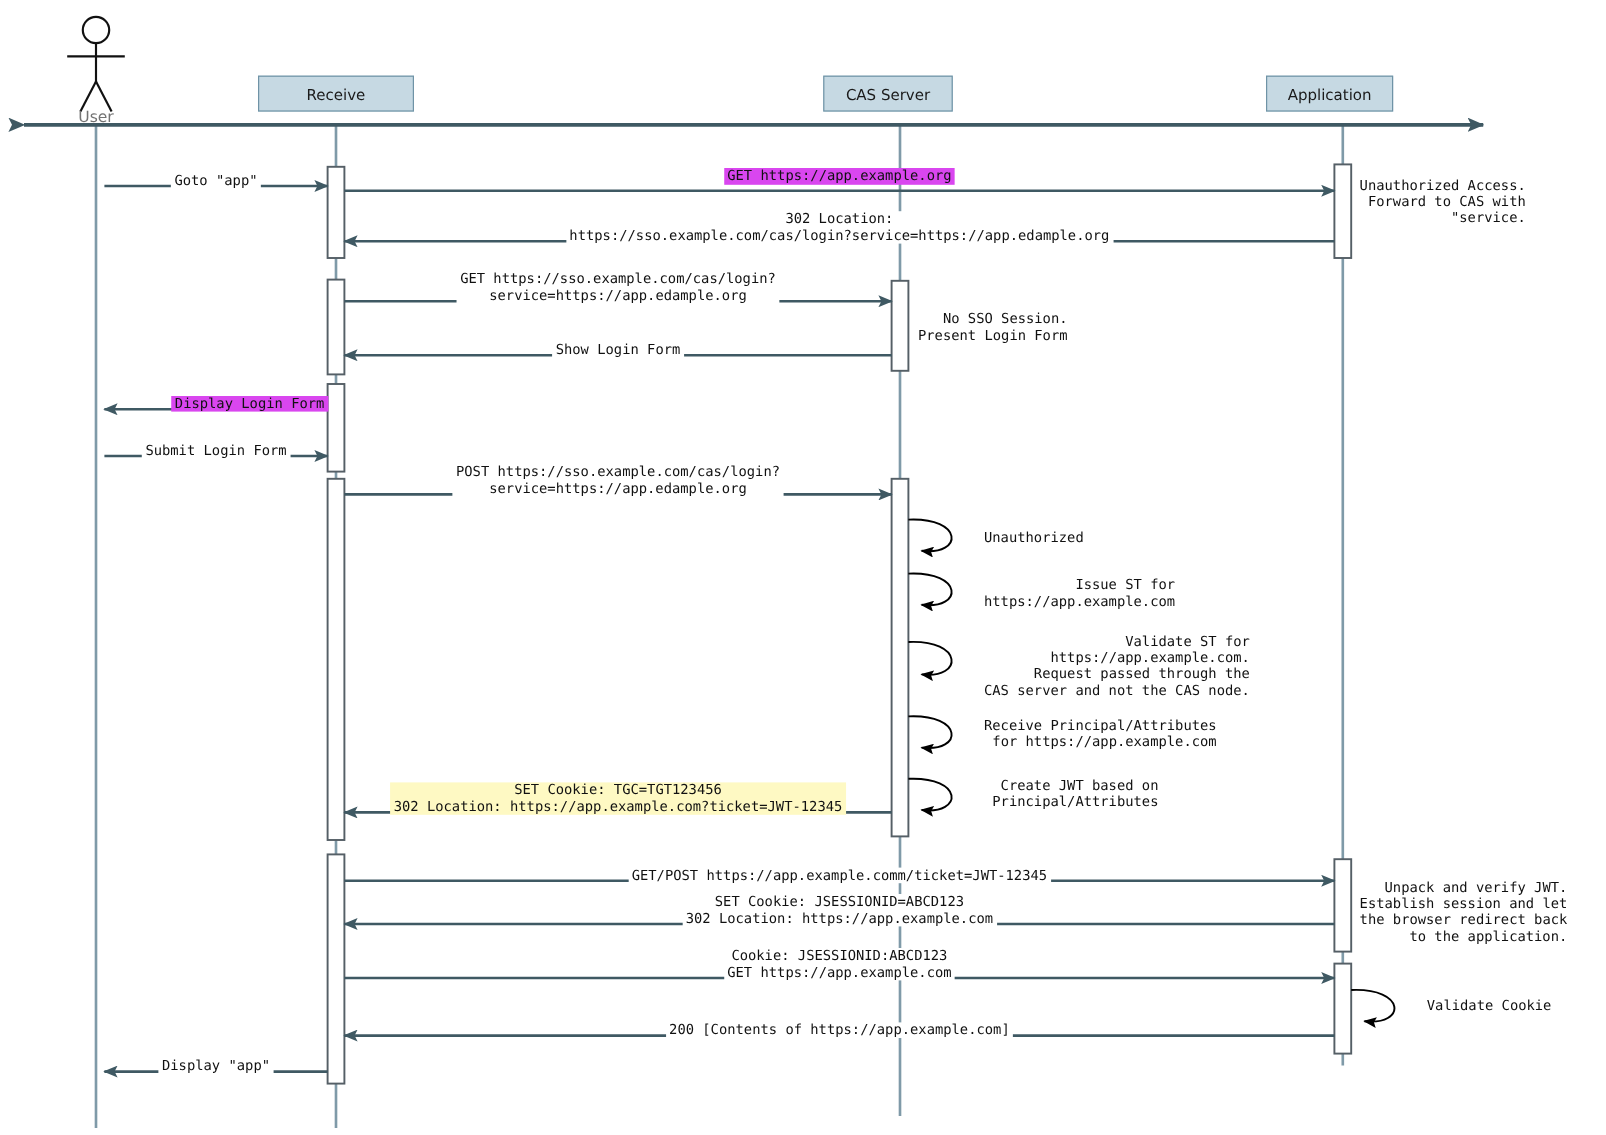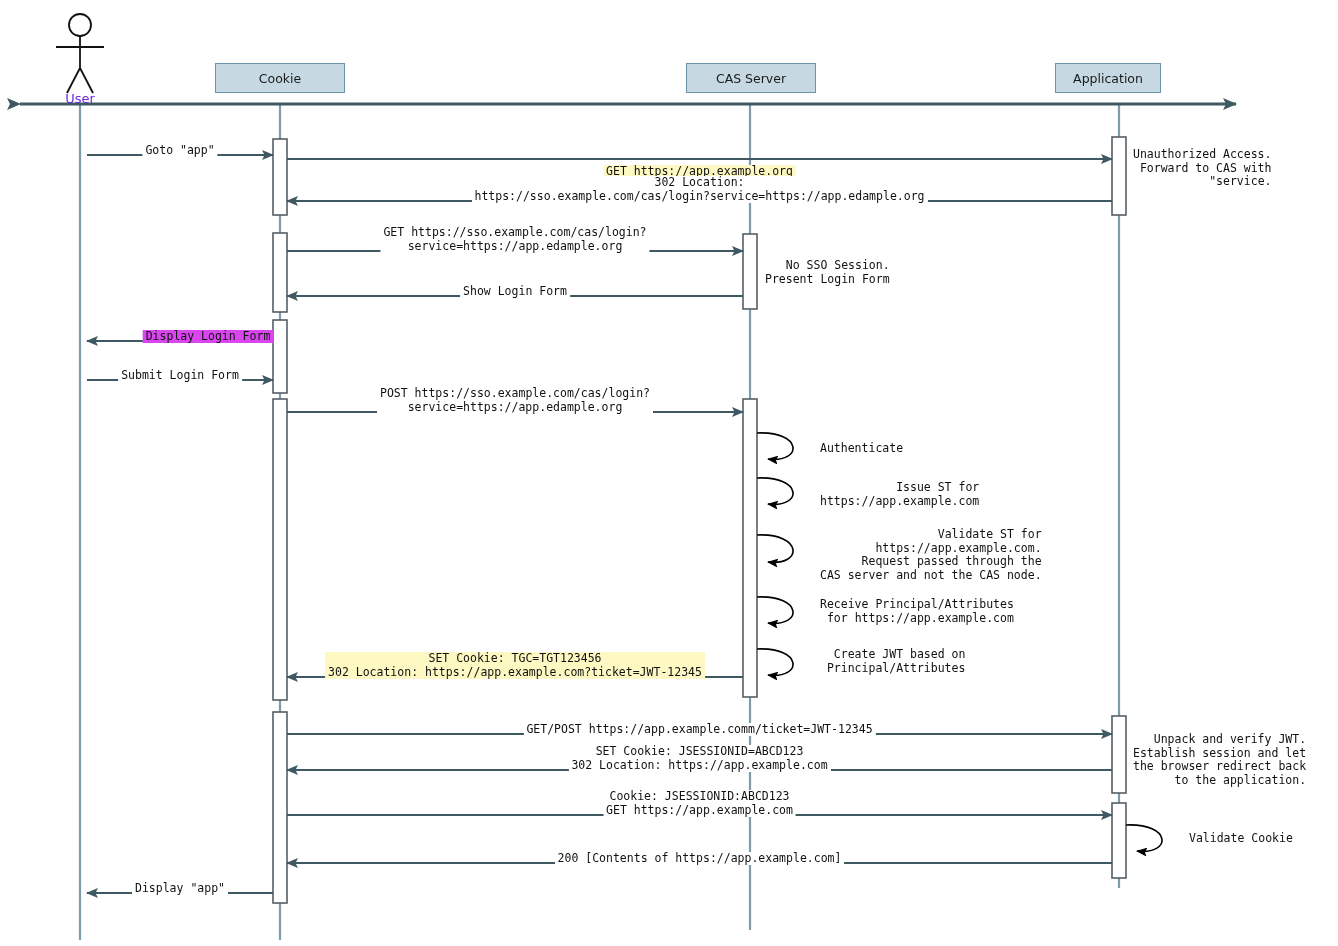--- a/index.html
+++ b/index.html
@@ -46,21 +46,21 @@
   .participant-title {
     font-family: "DejaVu Sans", "Liberation Sans", sans-serif;
     font-size: 12.5px;
     color: #1a1a1a;
     white-space: nowrap;
   }
   .actor-name {
     position: absolute;
     font-family: "DejaVu Sans", "Liberation Sans", sans-serif;
     font-size: 13px;
-    color: #6d28d9;
+    color: #737373;
     transform: translateX(-50%);
   }
 </style>
 </head>
 <body>
 
 <div id="diagram-root">
 
   <svg id="svg-layer" viewBox="0 0 1338 946">
     <defs>
@@ -129,52 +129,52 @@
         <path d="M 757 478 C 803 476, 803 508, 768 504" fill="none" stroke="#000000" stroke-width="1.6" marker-end="url(#arrow-self)"></path>
         <path d="M 757 535 C 803 533, 803 566, 768 562" fill="none" stroke="#000000" stroke-width="1.6" marker-end="url(#arrow-self)"></path>
         <path d="M 757 597 C 803 595, 803 627, 768 623" fill="none" stroke="#000000" stroke-width="1.6" marker-end="url(#arrow-self)"></path>
         <path d="M 757 649 C 803 647, 803 679, 768 675" fill="none" stroke="#000000" stroke-width="1.6" marker-end="url(#arrow-self)"></path>
         <path d="M 1126 825 C 1172 823, 1172 855, 1137 851" fill="none" stroke="#000000" stroke-width="1.6" marker-end="url(#arrow-self)"></path>
       </g>
   </svg>
 
   <div id="boxes-layer">
       <div class="participant-box" style="left: 215px; top: 63px; width: 130px; height: 30px;">
-        <span class="participant-title">Cookie</span>
+        <span class="participant-title">Receive</span>
       </div>
-      <div class="participant-box" style="left: 686px; top: 63px; width: 130px; height: 30px;">
+      <div class="participant-box" style="left: 686px; top: 63px; width: 108px; height: 30px;">
         <span class="participant-title">CAS Server</span>
       </div>
       <div class="participant-box" style="left: 1055px; top: 63px; width: 106px; height: 30px;">
         <span class="participant-title">Application</span>
       </div>
     </div>
   <div id="text-layer">
       <div class="actor-name" style="left: 80px; top: 91px;">User</div>
       <div class="label center" style="left: 180px; top: 143.5px; background: rgb(255, 255, 255); padding: 0px 3px;">Goto "app"</div>
-      <div class="label center" style="left: 699.5px; top: 165px; background: #fef9c3; padding: 0px 3px;">GET https://app.example.org</div>
+      <div class="label center" style="left: 699.5px; top: 140px; background: #d946ef; padding: 0px 3px;">GET https://app.example.org</div>
       <div class="label center" style="left: 699.5px; top: 176px; background: rgb(255, 255, 255); padding: 0px 3px;">302 Location:
 https://sso.example.com/cas/login?service=https://app.edample.org</div>
       <div class="label center" style="left: 515px; top: 226px; background: rgb(255, 255, 255); padding: 0px 3px;">GET https://sso.example.com/cas/login?
 service=https://app.edample.org</div>
       <div class="label center" style="left: 515px; top: 284.5px; background: rgb(255, 255, 255); padding: 0px 3px;">Show Login Form</div>
       <div class="label center" style="left: 180px; top: 329.5px; background: #d946ef; padding: 0px 3px; margin-left: 28px;">Display Login Form</div>
       <div class="label center" style="left: 180px; top: 368.5px; background: rgb(255, 255, 255); padding: 0px 3px; text-align: right;">Submit Login Form</div>
       <div class="label center" style="left: 515px; top: 387px; background: rgb(255, 255, 255); padding: 0px 3px;">POST https://sso.example.com/cas/login?
 service=https://app.edample.org</div>
       <div class="label center" style="left: 515px; top: 652px; background: #fef9c3; padding: 0px 3px;">SET Cookie: TGC=TGT123456
 302 Location: https://app.example.com?ticket=JWT-12345</div>
       <div class="label center" style="left: 699.5px; top: 722.5px; background: rgb(255, 255, 255); padding: 0px 3px;">GET/POST https://app.example.comm/ticket=JWT-12345</div>
       <div class="label center" style="left: 699.5px; top: 745px; background: rgb(255, 255, 255); padding: 0px 3px;">SET Cookie: JSESSIONID=ABCD123
 302 Location: https://app.example.com</div>
       <div class="label center" style="left: 699.5px; top: 790px; background: rgb(255, 255, 255); padding: 0px 3px;">Cookie: JSESSIONID:ABCD123
 GET https://app.example.com</div>
       <div class="label center" style="left: 699.5px; top: 851.5px; background: rgb(255, 255, 255); padding: 0px 3px;">200 [Contents of https://app.example.com]</div>
       <div class="label center" style="left: 180px; top: 881.5px; background: rgb(255, 255, 255); padding: 0px 3px;">Display "app"</div>
-      <div class="label left" style="left: 820px; top: 442px;">Authenticate</div>
+      <div class="label left" style="left: 820px; top: 442px;">Unauthorized</div>
       <div class="label left" style="left: 820px; top: 481px;">Issue ST for
 https://app.example.com</div>
       <div class="label left" style="left: 820px; top: 528px;">Validate ST for
 https://app.example.com.
 Request passed through the
 CAS server and not the CAS node.</div>
       <div class="label left" style="left: 820px; top: 598px;">Receive Principal/Attributes
 for https://app.example.com</div>
       <div class="label left" style="left: 820px; top: 648px;">Create JWT based on
  Principal/Attributes</div>

